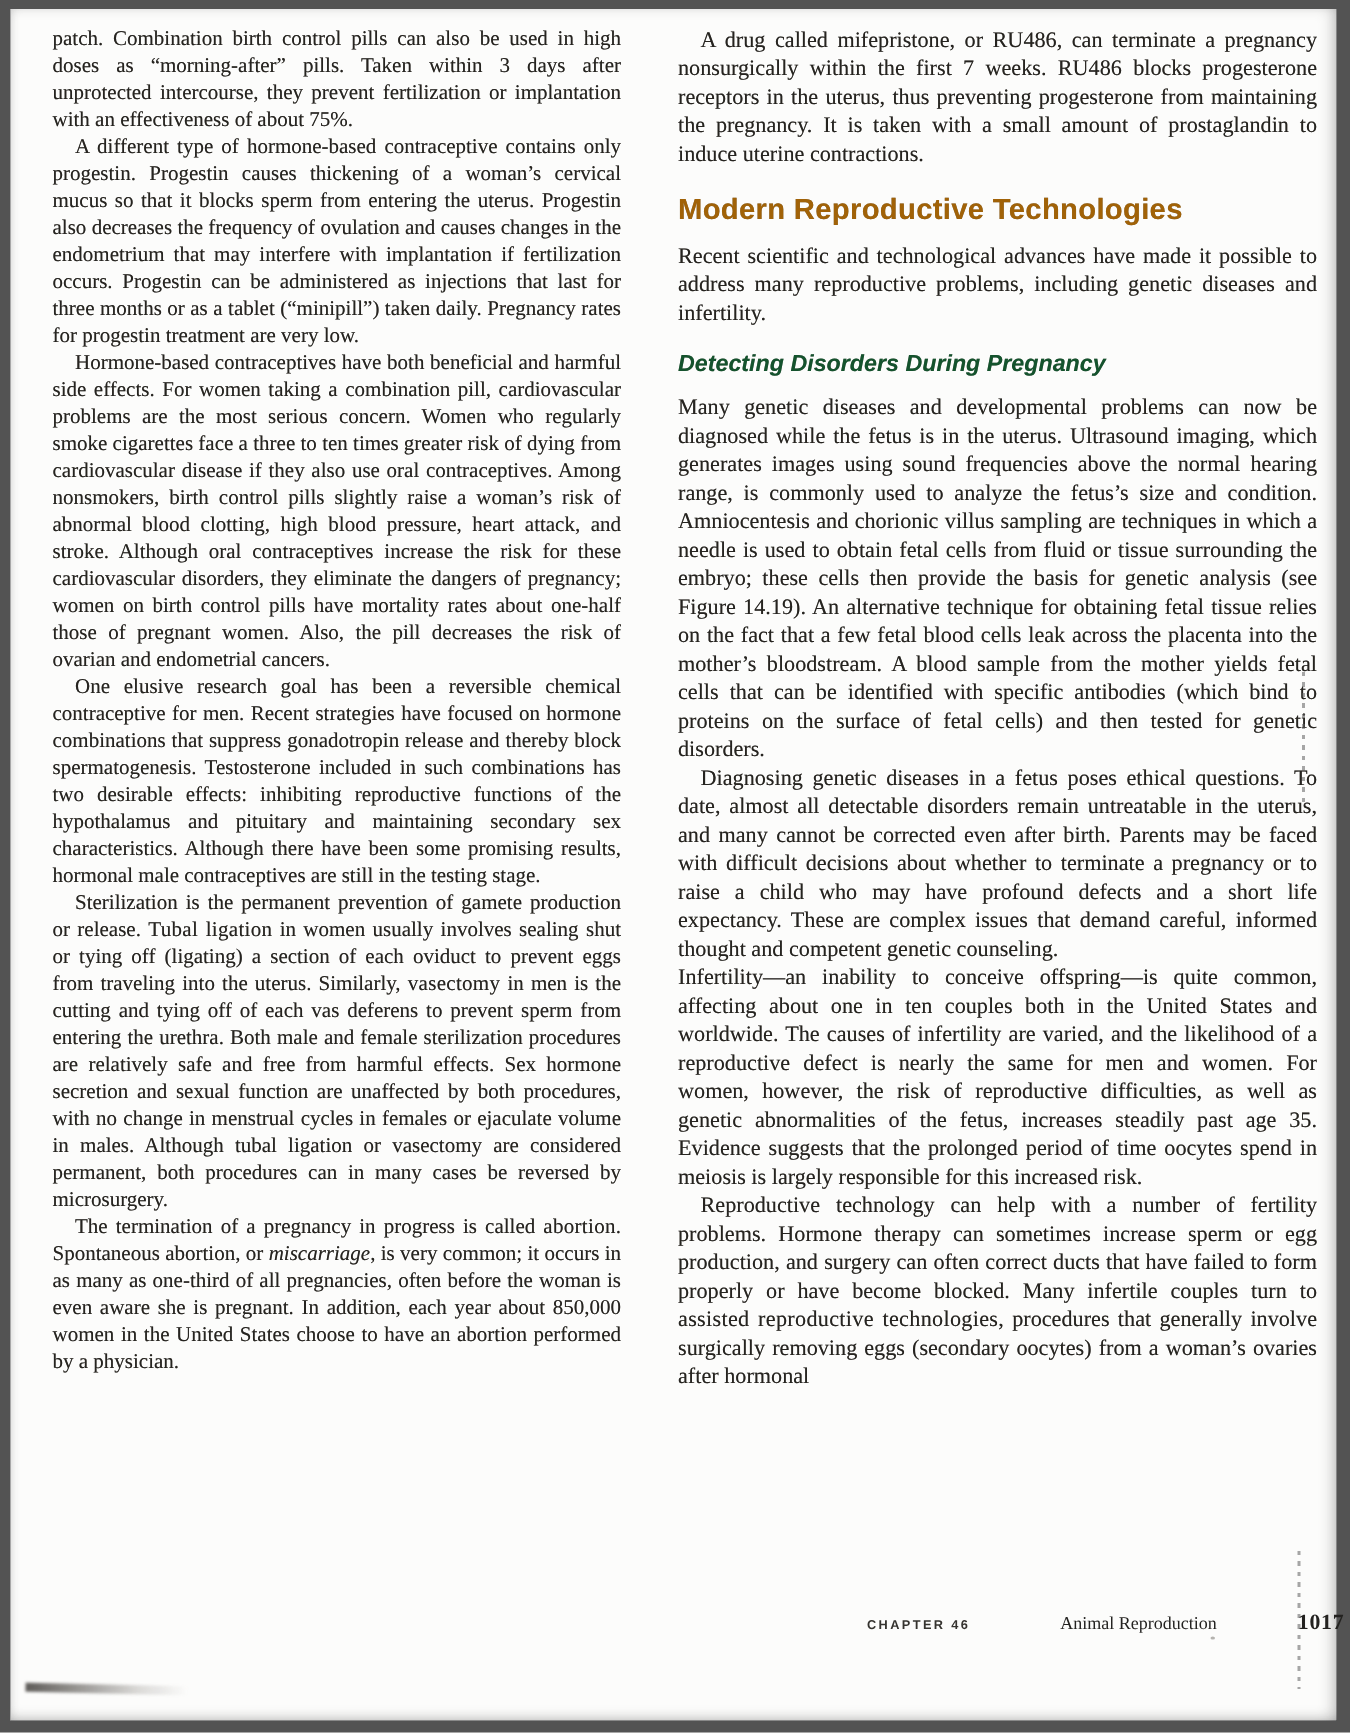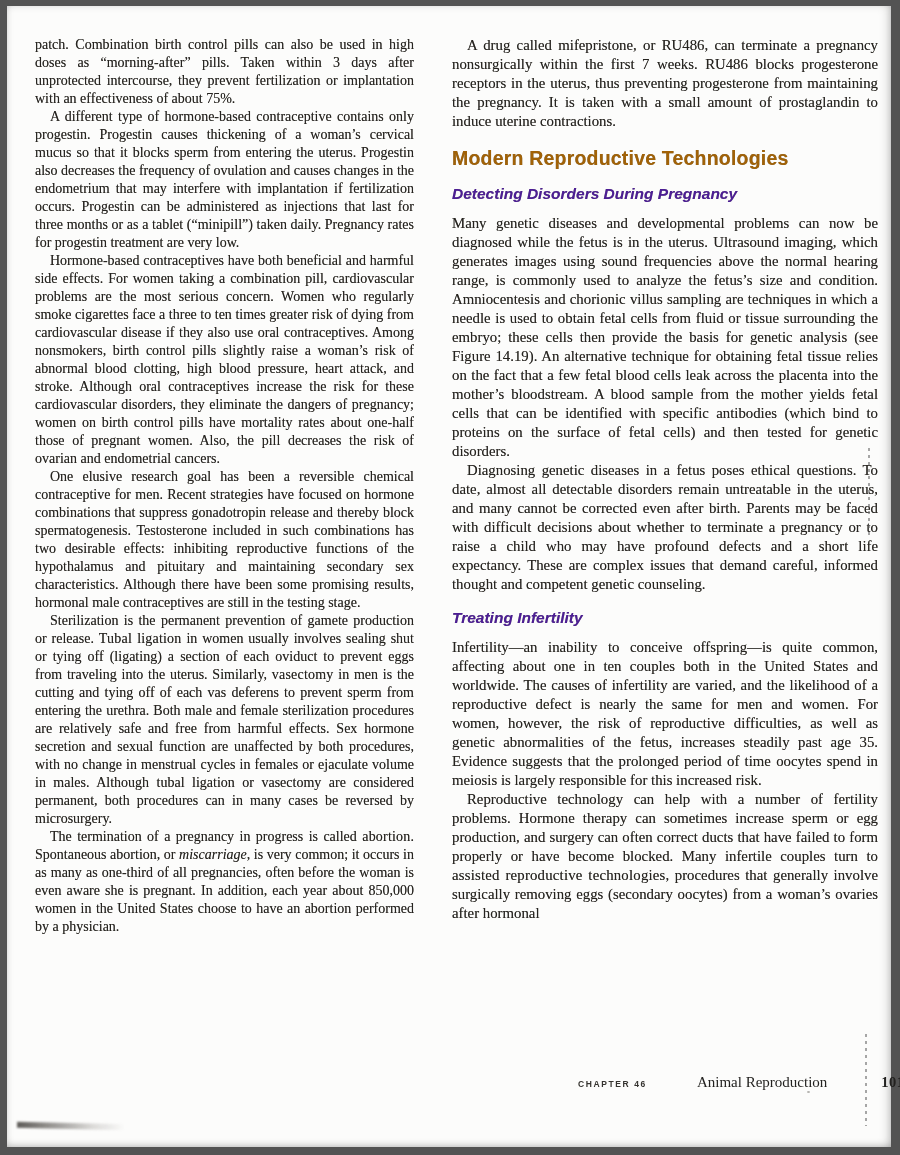--- a/index.html
+++ b/index.html
@@ -12,51 +12,51 @@
   }
   .page {
     position:absolute; left:7px; top:6px;
     width:884px; height:1141px;
     background:#fcfcfb;
     box-shadow: inset -5px 0 12px -5px rgba(0,0,0,.30),
                 inset 0 -4px 10px -4px rgba(0,0,0,.22),
                 inset 3px 0 8px -4px rgba(0,0,0,.12);
   }
   .col {
-    position:absolute; top:30px;
+    position:absolute; top:12px;
     text-align:justify;
     color:#262420;
     text-shadow:0 0 .35px rgba(50,45,40,.55);
   }
   .col-left  { left:28px;  width:379px; font-size:14px;   line-height:18px; }
   .col-right { left:445px; width:426px; font-size:14.8px; line-height:19px; }
   .col p { margin:0; }
   .col p.indent { text-indent:15px; }
   .col b { font-weight:normal; letter-spacing:.2px; }
   h2.section {
     font-family:"Liberation Sans", sans-serif;
     font-weight:700; font-size:19.5px; line-height:24px;
     margin:15px 0 10px 0; color:#a16207; letter-spacing:.2px;
   }
   h3.subsection {
     font-family:"Liberation Sans", sans-serif;
     font-weight:700; font-style:italic; font-size:15.5px; line-height:20px;
-    margin:14px 0 10px 0; color:#4c1d95;
+    margin:14px 0 10px 0; color:#14532d;
   }
   .footer {
     position:absolute; left:571px; top:1068px;
     display:flex; align-items:baseline; color:#232220;
     white-space:nowrap;
     gap:36px;
   }
   .chapter-label {
     font-family:"Liberation Sans", sans-serif;
     font-size:8.5px; letter-spacing:1.6px; font-weight:600; color:#35332f;
   }
-  .chapter-title { font-size:15px; margin-left:14px; }
+  .chapter-title { font-size:12px; margin-left:24px; }
   .page-number  { font-weight:700; font-size:14.5px; margin-left:18px; letter-spacing:.5px; }
 
   
   .dotted-line {
     position:absolute; width:2px;
     background:repeating-linear-gradient(to bottom,
       rgba(95,95,95,.55) 0 3px, rgba(0,0,0,0) 3px 7px);
   }
   .dotted-line-1 { left:861px; top:442px;  height:88px; }
   .dotted-line-2 { left:858px; top:1028px; height:92px; }
@@ -79,24 +79,24 @@
     <p class="indent"><span>A different type of hormone-based contraceptive contains only progestin. Progestin causes thickening of a woman’s cervical mucus so that it blocks sperm from entering the uterus. Progestin also decreases the frequency of ovulation and causes changes in the endometrium that may interfere with implantation if fertilization occurs. Progestin can be administered as injections that last for three months or as a tablet (“minipill”) taken daily. Pregnancy rates for progestin treatment are very low.</span></p>
     <p class="indent"><span>Hormone-based contraceptives have both beneficial and harmful side effects. For women taking a combination pill, cardiovascular problems are the most serious concern. Women who regularly smoke cigarettes face a three to ten times greater risk of dying from cardiovascular disease if they also use oral contraceptives. Among nonsmokers, birth control pills slightly raise a woman’s risk of abnormal blood clotting, high blood pressure, heart attack, and stroke. Although oral contraceptives increase the risk for these cardiovascular disorders, they eliminate the dangers of pregnancy; women on birth control pills have mortality rates about one-half those of pregnant women. Also, the pill decreases the risk of ovarian and endometrial cancers.</span></p>
     <p class="indent"><span>One elusive research goal has been a reversible chemical contraceptive for men. Recent strategies have focused on hormone combinations that suppress gonadotropin release and thereby block spermatogenesis. Testosterone included in such combinations has two desirable effects: inhibiting reproductive functions of the hypothalamus and pituitary and maintaining secondary sex characteristics. Although there have been some promising results, hormonal male contraceptives are still in the testing stage.</span></p>
     <p class="indent"><span>Sterilization is the permanent prevention of gamete production or release. </span><b>Tubal ligation</b><span> in women usually involves sealing shut or tying off (ligating) a section of each oviduct to prevent eggs from traveling into the uterus. Similarly, </span><b>vasectomy</b><span> in men is the cutting and tying off of each vas deferens to prevent sperm from entering the urethra. Both male and female sterilization procedures are relatively safe and free from harmful effects. Sex hormone secretion and sexual function are unaffected by both procedures, with no change in menstrual cycles in females or ejaculate volume in males. Although tubal ligation or vasectomy are considered permanent, both procedures can in many cases be reversed by microsurgery.</span></p>
     <p class="indent"><span>The termination of a pregnancy in progress is called </span><b>abortion</b><span>. Spontaneous abortion, or </span><i>miscarriage</i><span>, is very common; it occurs in as many as one-third of all pregnancies, often before the woman is even aware she is pregnant. In addition, each year about 850,000 women in the United States choose to have an abortion performed by a physician.</span></p>
   </div>
 
   <div class="col col-right">
     <p class="indent"><span>A drug called mifepristone, or RU486, can terminate a pregnancy nonsurgically within the first 7 weeks. RU486 blocks progesterone receptors in the uterus, thus preventing progesterone from maintaining the pregnancy. It is taken with a small amount of prostaglandin to induce uterine contractions.</span></p>
     <h2 class="section">Modern Reproductive Technologies</h2>
+    <p><span>Recent scientific and technological advances have made it possible to address many reproductive problems, including genetic diseases and infertility.</span></p>
     <h3 class="subsection">Detecting Disorders During Pregnancy</h3>
     <p><span>Many genetic diseases and developmental problems can now be diagnosed while the fetus is in the uterus. Ultrasound imaging, which generates images using sound frequencies above the normal hearing range, is commonly used to analyze the fetus’s size and condition. Amniocentesis and chorionic villus sampling are techniques in which a needle is used to obtain fetal cells from fluid or tissue surrounding the embryo; these cells then provide the basis for genetic analysis (see Figure 14.19). An alternative technique for obtaining fetal tissue relies on the fact that a few fetal blood cells leak across the placenta into the mother’s bloodstream. A blood sample from the mother yields fetal cells that can be identified with specific antibodies (which bind to proteins on the surface of fetal cells) and then tested for genetic disorders.</span></p>
     <p class="indent"><span>Diagnosing genetic diseases in a fetus poses ethical questions. To date, almost all detectable disorders remain untreatable in the uterus, and many cannot be corrected even after birth. Parents may be faced with difficult decisions about whether to terminate a pregnancy or to raise a child who may have profound defects and a short life expectancy. These are complex issues that demand careful, informed thought and competent genetic counseling.</span></p>
-    <h3 class="subsection">Treating Infertility</h3>
     <p><span>Infertility—an inability to conceive offspring—is quite common, affecting about one in ten couples both in the United States and worldwide. The causes of infertility are varied, and the likelihood of a reproductive defect is nearly the same for men and women. For women, however, the risk of reproductive difficulties, as well as genetic abnormalities of the fetus, increases steadily past age 35. Evidence suggests that the prolonged period of time oocytes spend in meiosis is largely responsible for this increased risk.</span></p>
     <p class="indent"><span>Reproductive technology can help with a number of fertility problems. Hormone therapy can sometimes increase sperm or egg production, and surgery can often correct ducts that have failed to form properly or have become blocked. Many infertile couples turn to </span><b>assisted reproductive technologies</b><span>, procedures that generally involve surgically removing eggs (secondary oocytes) from a woman’s ovaries after hormonal</span></p>
   </div>
 
   <div class="footer">
     <span class="chapter-label">CHAPTER 46</span>
     <span class="chapter-title">Animal Reproduction</span>
     <span class="page-number">1017</span>
   </div>
 

